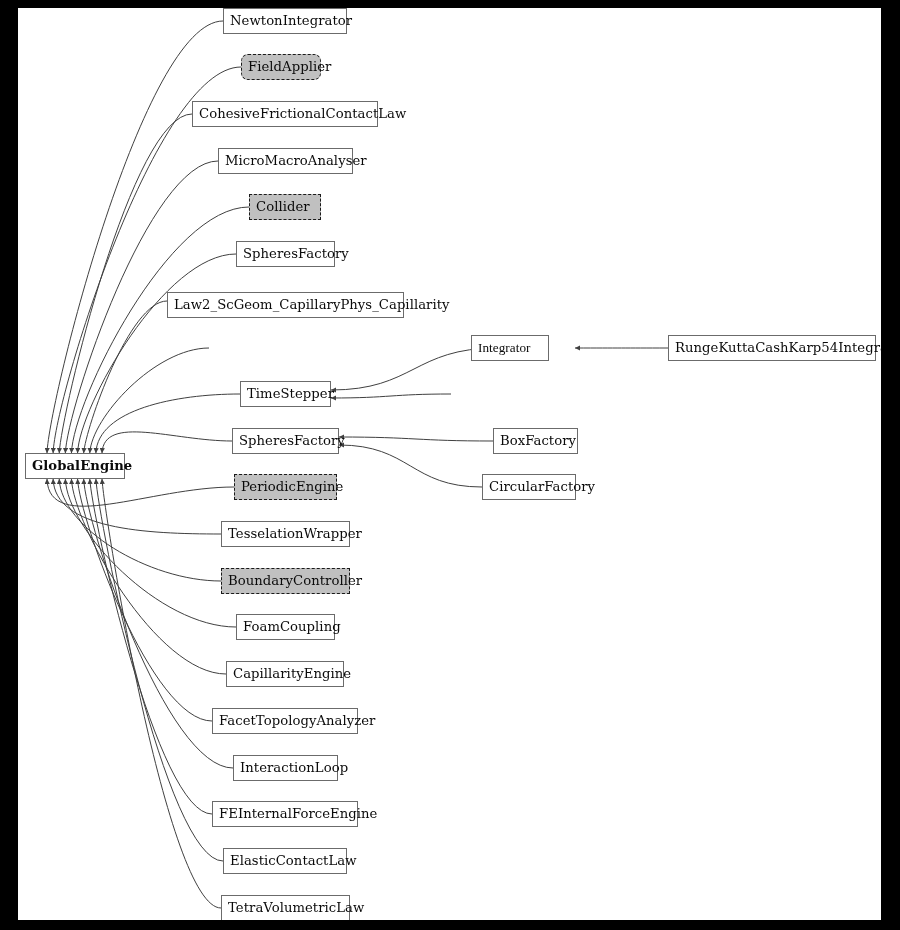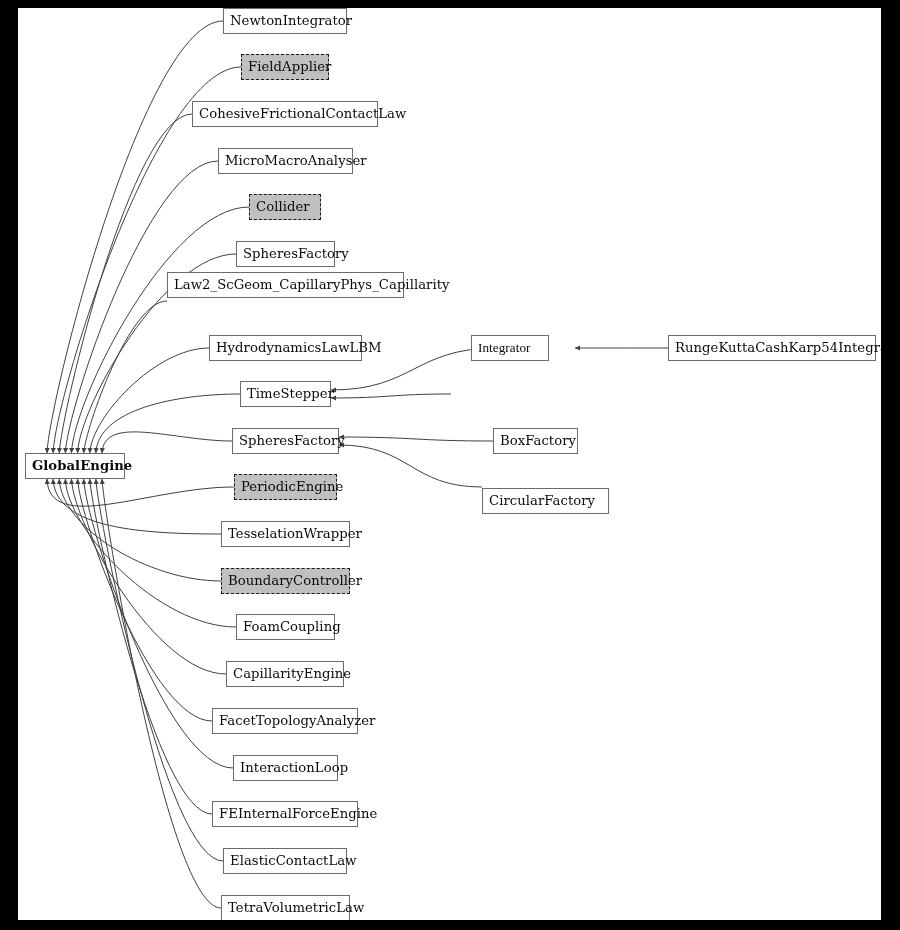--- a/index.html
+++ b/index.html
@@ -109,40 +109,37 @@
           <path d="M 650 340 C 603.5 340, 603.5 340, 557 340" fill="none" stroke="#404040" stroke-width="1" marker-end="url(#arrow)"></path>
         </g>
     </svg>
     <div id="node-layer">
         <div class="node root" style="left: 7px; top: 445px; width: 100px; font-weight: bold;">
           <span class="node-label">GlobalEngine</span>
         </div>
         <div class="node" style="left: 205px; top: 0px; width: 124px;">
           <span class="node-label">NewtonIntegrator</span>
         </div>
-        <div class="node abstract" style="left: 223px; top: 46px; width: 88px;">
+        <div class="node abstract" style="left: 223px; top: 46px; width: 80px; border-radius: 7px;">
           <span class="node-label">FieldApplier</span>
         </div>
         <div class="node" style="left: 174px; top: 93px; width: 186px;">
           <span class="node-label">CohesiveFrictionalContactLaw</span>
         </div>
         <div class="node" style="left: 200px; top: 140px; width: 135px;">
           <span class="node-label">MicroMacroAnalyser</span>
         </div>
         <div class="node abstract" style="left: 231px; top: 186px; width: 72px;">
           <span class="node-label">Collider</span>
         </div>
         <div class="node" style="left: 218px; top: 233px; width: 99px;">
           <span class="node-label">SpheresFactory</span>
         </div>
-        <div class="node" style="left: 149px; top: 264px; width: 237px;">
+        <div class="node" style="left: 149px; top: 284px; width: 237px;">
           <span class="node-label">Law2_ScGeom_CapillaryPhys_Capillarity</span>
-        </div>
-        <div class="node" style="left: 191px; top: 327px; width: 153px;">
-          <span class="node-label">HydrodynamicsLawLBM</span>
         </div>
         <div class="node" style="left: 222px; top: 373px; width: 91px;">
           <span class="node-label">TimeStepper</span>
         </div>
         <div class="node" style="left: 214px; top: 420px; width: 107px;">
           <span class="node-label">SpheresFactory</span>
         </div>
         <div class="node abstract" style="left: 216px; top: 466px; width: 103px;">
           <span class="node-label">PeriodicEngine</span>
         </div>
@@ -172,21 +169,21 @@
         </div>
         <div class="node" style="left: 203px; top: 887px; width: 129px;">
           <span class="node-label">TetraVolumetricLaw</span>
         </div>
         <div class="node" style="left: 453px; top: 327px; width: 78px; font-family: Liberation Serif, serif;">
           <span class="node-label">Integrator</span>
         </div>
         <div class="node" style="left: 475px; top: 420px; width: 85px;">
           <span class="node-label">BoxFactory</span>
         </div>
-        <div class="node" style="left: 464px; top: 480px; width: 127px;">
+        <div class="node" style="left: 464px; top: 466px; width: 94px;">
           <span class="node-label">CircularFactory</span>
         </div>
         <div class="node" style="left: 650px; top: 327px; width: 208px;">
           <span class="node-label">RungeKuttaCashKarp54Integrator</span>
         </div>
       </div>
   </div>
 </div>
 
 </body></html>

